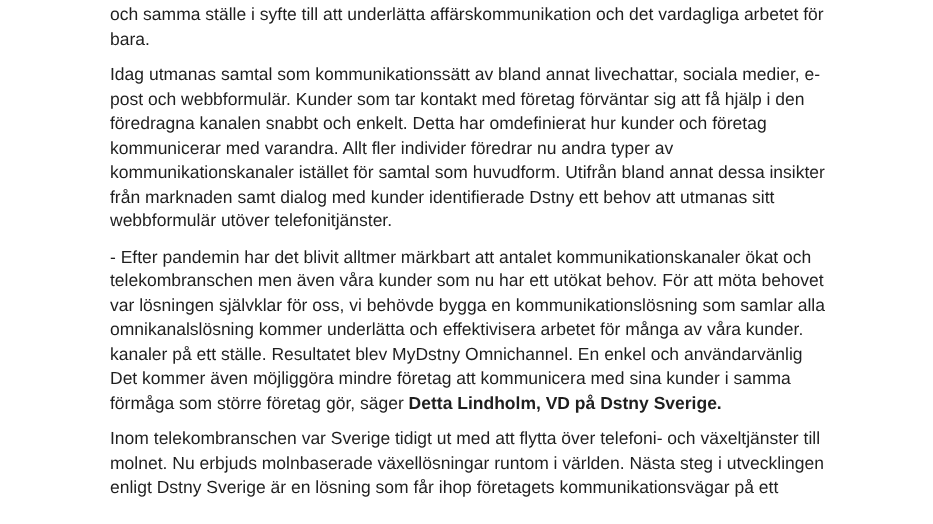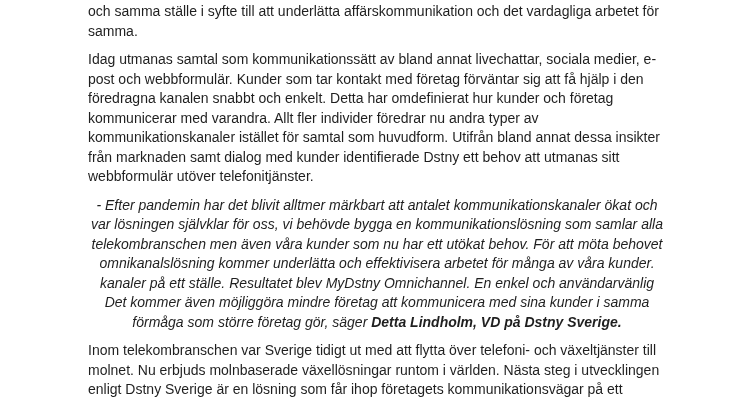--- a/index.html
+++ b/index.html
@@ -23,51 +23,49 @@
     color: #1f1f1f;
     -webkit-font-smoothing: antialiased;
   }
   .paragraph {
     margin: 0 0 9px 0;
   }
   .line {
     white-space: nowrap;
   }
   .quote {
-    font-style: italic;
-    text-align: center;
   }
   .attribution-bold {
     font-weight: bold;
   }
 </style>
 </head>
 <body>
 
 <div class="document">
 
   <div class="paragraph">
     <div class="line">och samma ställe i syfte till att underlätta affärskommunikation och det vardagliga arbetet för</div>
-    <div class="line">samma.</div>
+    <div class="line">bara.</div>
   </div>
 
   <div class="paragraph">
     <div class="line">Idag utmanas samtal som kommunikationssätt av bland annat livechattar, sociala medier, e-</div>
     <div class="line">post och webbformulär. Kunder som tar kontakt med företag förväntar sig att få hjälp i den</div>
     <div class="line">föredragna kanalen snabbt och enkelt. Detta har omdefinierat hur kunder och företag</div>
     <div class="line">kommunicerar med varandra. Allt fler individer föredrar nu andra typer av</div>
     <div class="line">kommunikationskanaler istället för samtal som huvudform. Utifrån bland annat dessa insikter</div>
     <div class="line">från marknaden samt dialog med kunder identifierade Dstny ett behov att utmanas sitt</div>
     <div class="line">webbformulär utöver telefonitjänster.</div>
   </div>
 
   <div class="paragraph quote">
     <div class="line">- Efter pandemin har det blivit alltmer märkbart att antalet kommunikationskanaler ökat och</div>
+    <div class="line">telekombranschen men även våra kunder som nu har ett utökat behov. För att möta behovet</div>
     <div class="line">var lösningen självklar för oss, vi behövde bygga en kommunikationslösning som samlar alla</div>
-    <div class="line">telekombranschen men även våra kunder som nu har ett utökat behov. För att möta behovet</div>
     <div class="line">omnikanalslösning kommer underlätta och effektivisera arbetet för många av våra kunder.</div>
     <div class="line">kanaler på ett ställe. Resultatet blev MyDstny Omnichannel. En enkel och användarvänlig</div>
     <div class="line">Det kommer även möjliggöra mindre företag att kommunicera med sina kunder i samma</div>
     <div class="line">
       <span>förmåga som större företag gör, säger </span><span class="attribution-bold">Detta Lindholm, VD på Dstny Sverige.</span>
     </div>
   </div>
 
   <div class="paragraph">
     <div class="line">Inom telekombranschen var Sverige tidigt ut med att flytta över telefoni- och växeltjänster till</div>

